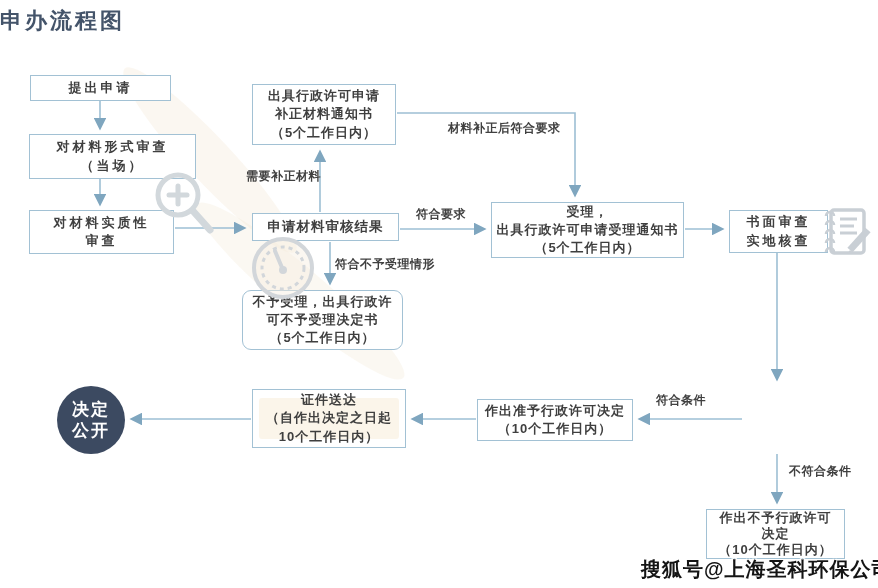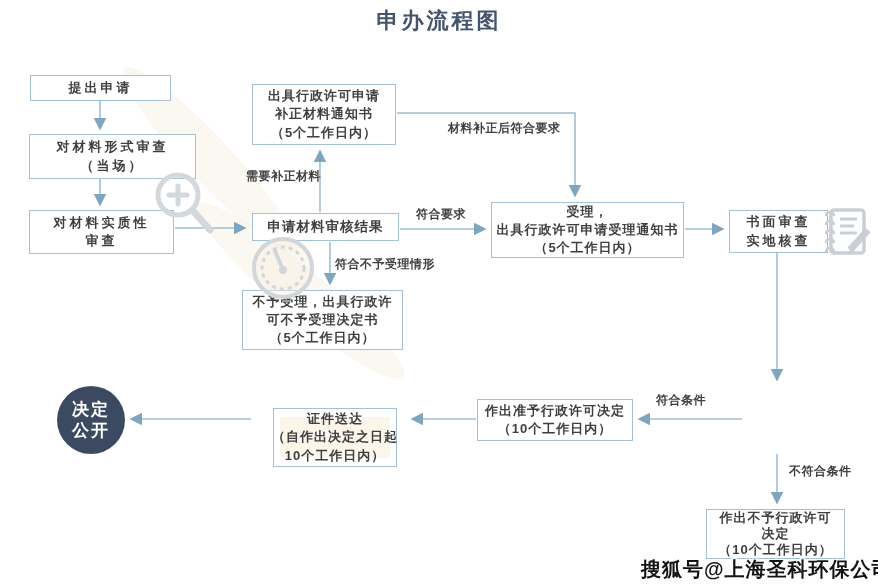--- a/index.html
+++ b/index.html
@@ -1,21 +1,21 @@
 <!DOCTYPE html>
 <html><head>
 <meta charset="utf-8">
 <style>
   html,body{margin:0;padding:0;background:#fff;}
   #canvas{
     position:relative;width:878px;height:588px;background:#ffffff;overflow:hidden;
     font-family:"Liberation Sans","DejaVu Sans",sans-serif;color:#3f3f3f;
   }
   .title{
-    position:absolute;left:0;top:6px;width:100%;text-align:center;
+    position:absolute;left:0;top:6px;width:100%;text-align:left;
     font-size:22px;font-weight:700;color:#44546a;letter-spacing:3px;
   }
   .box{
     position:absolute;box-sizing:border-box;border:1.4px solid #a2c1d4;background:#ffffff;
     display:flex;flex-direction:column;justify-content:center;align-items:center;
     font-size:13px;font-weight:600;color:#3f3f3f;line-height:1.4;text-align:center;
     z-index:2;
   }
   .box span{display:block;white-space:nowrap;}
   .wide-space span{letter-spacing:3px;}
@@ -98,41 +98,41 @@
   </div>
 
   <div class="box tight" style="left:252px;top:84px;width:144px;height:61px;align-items:center;">
     <span>出具行政许可申请</span>
     <span>补正材料通知书</span>
     <span>（5个工作日内）</span>
   </div>
   <div class="box tight" style="left:252px;top:213px;width:147px;height:28px;font-size:13.5px;">
     <span>申请材料审核结果</span>
   </div>
-  <div class="box tight" style="left:242px;top:290px;width:161px;height:60px;">
+  <div class="box tight" style="left:242px;top:290px;width:161px;height:60px;border-radius:9px;">
     <span>不予受理，出具行政许</span>
     <span>可不予受理决定书</span>
     <span>（5个工作日内）</span>
   </div>
 
   <div class="box tight" style="left:491px;top:202px;width:193px;height:56px;">
     <span>受理，</span>
     <span>出具行政许可申请受理通知书</span>
     <span>（5个工作日内）</span>
   </div>
   <div class="box wide-space" style="left:729px;top:210px;width:99px;height:43px;">
     <span>书面审查</span>
     <span>实地核查</span>
   </div>
 
   <div class="box tight" style="left:477px;top:399px;width:156px;height:42px;">
     <span>作出准予行政许可决定</span>
     <span>（10个工作日内）</span>
   </div>
-  <div class="box tight" style="left:252px;top:408px;width:124px;height:59px;margin-left:21px;">
+  <div class="box tight" style="left:252px;top:389px;width:154px;height:59px;">
     <div class="k-tint"></div>
     <span>证件送达</span>
     <span>（自作出决定之日起</span>
     <span>10个工作日内）</span>
   </div>
   <div class="circle circle-dark" style="left:57px;top:386px;width:68px;height:68px;">
     <span>决定</span>
     <span>公开</span>
   </div>
   <div class="box tight" style="left:706px;top:509px;width:139px;height:50px;line-height:1.25;">

